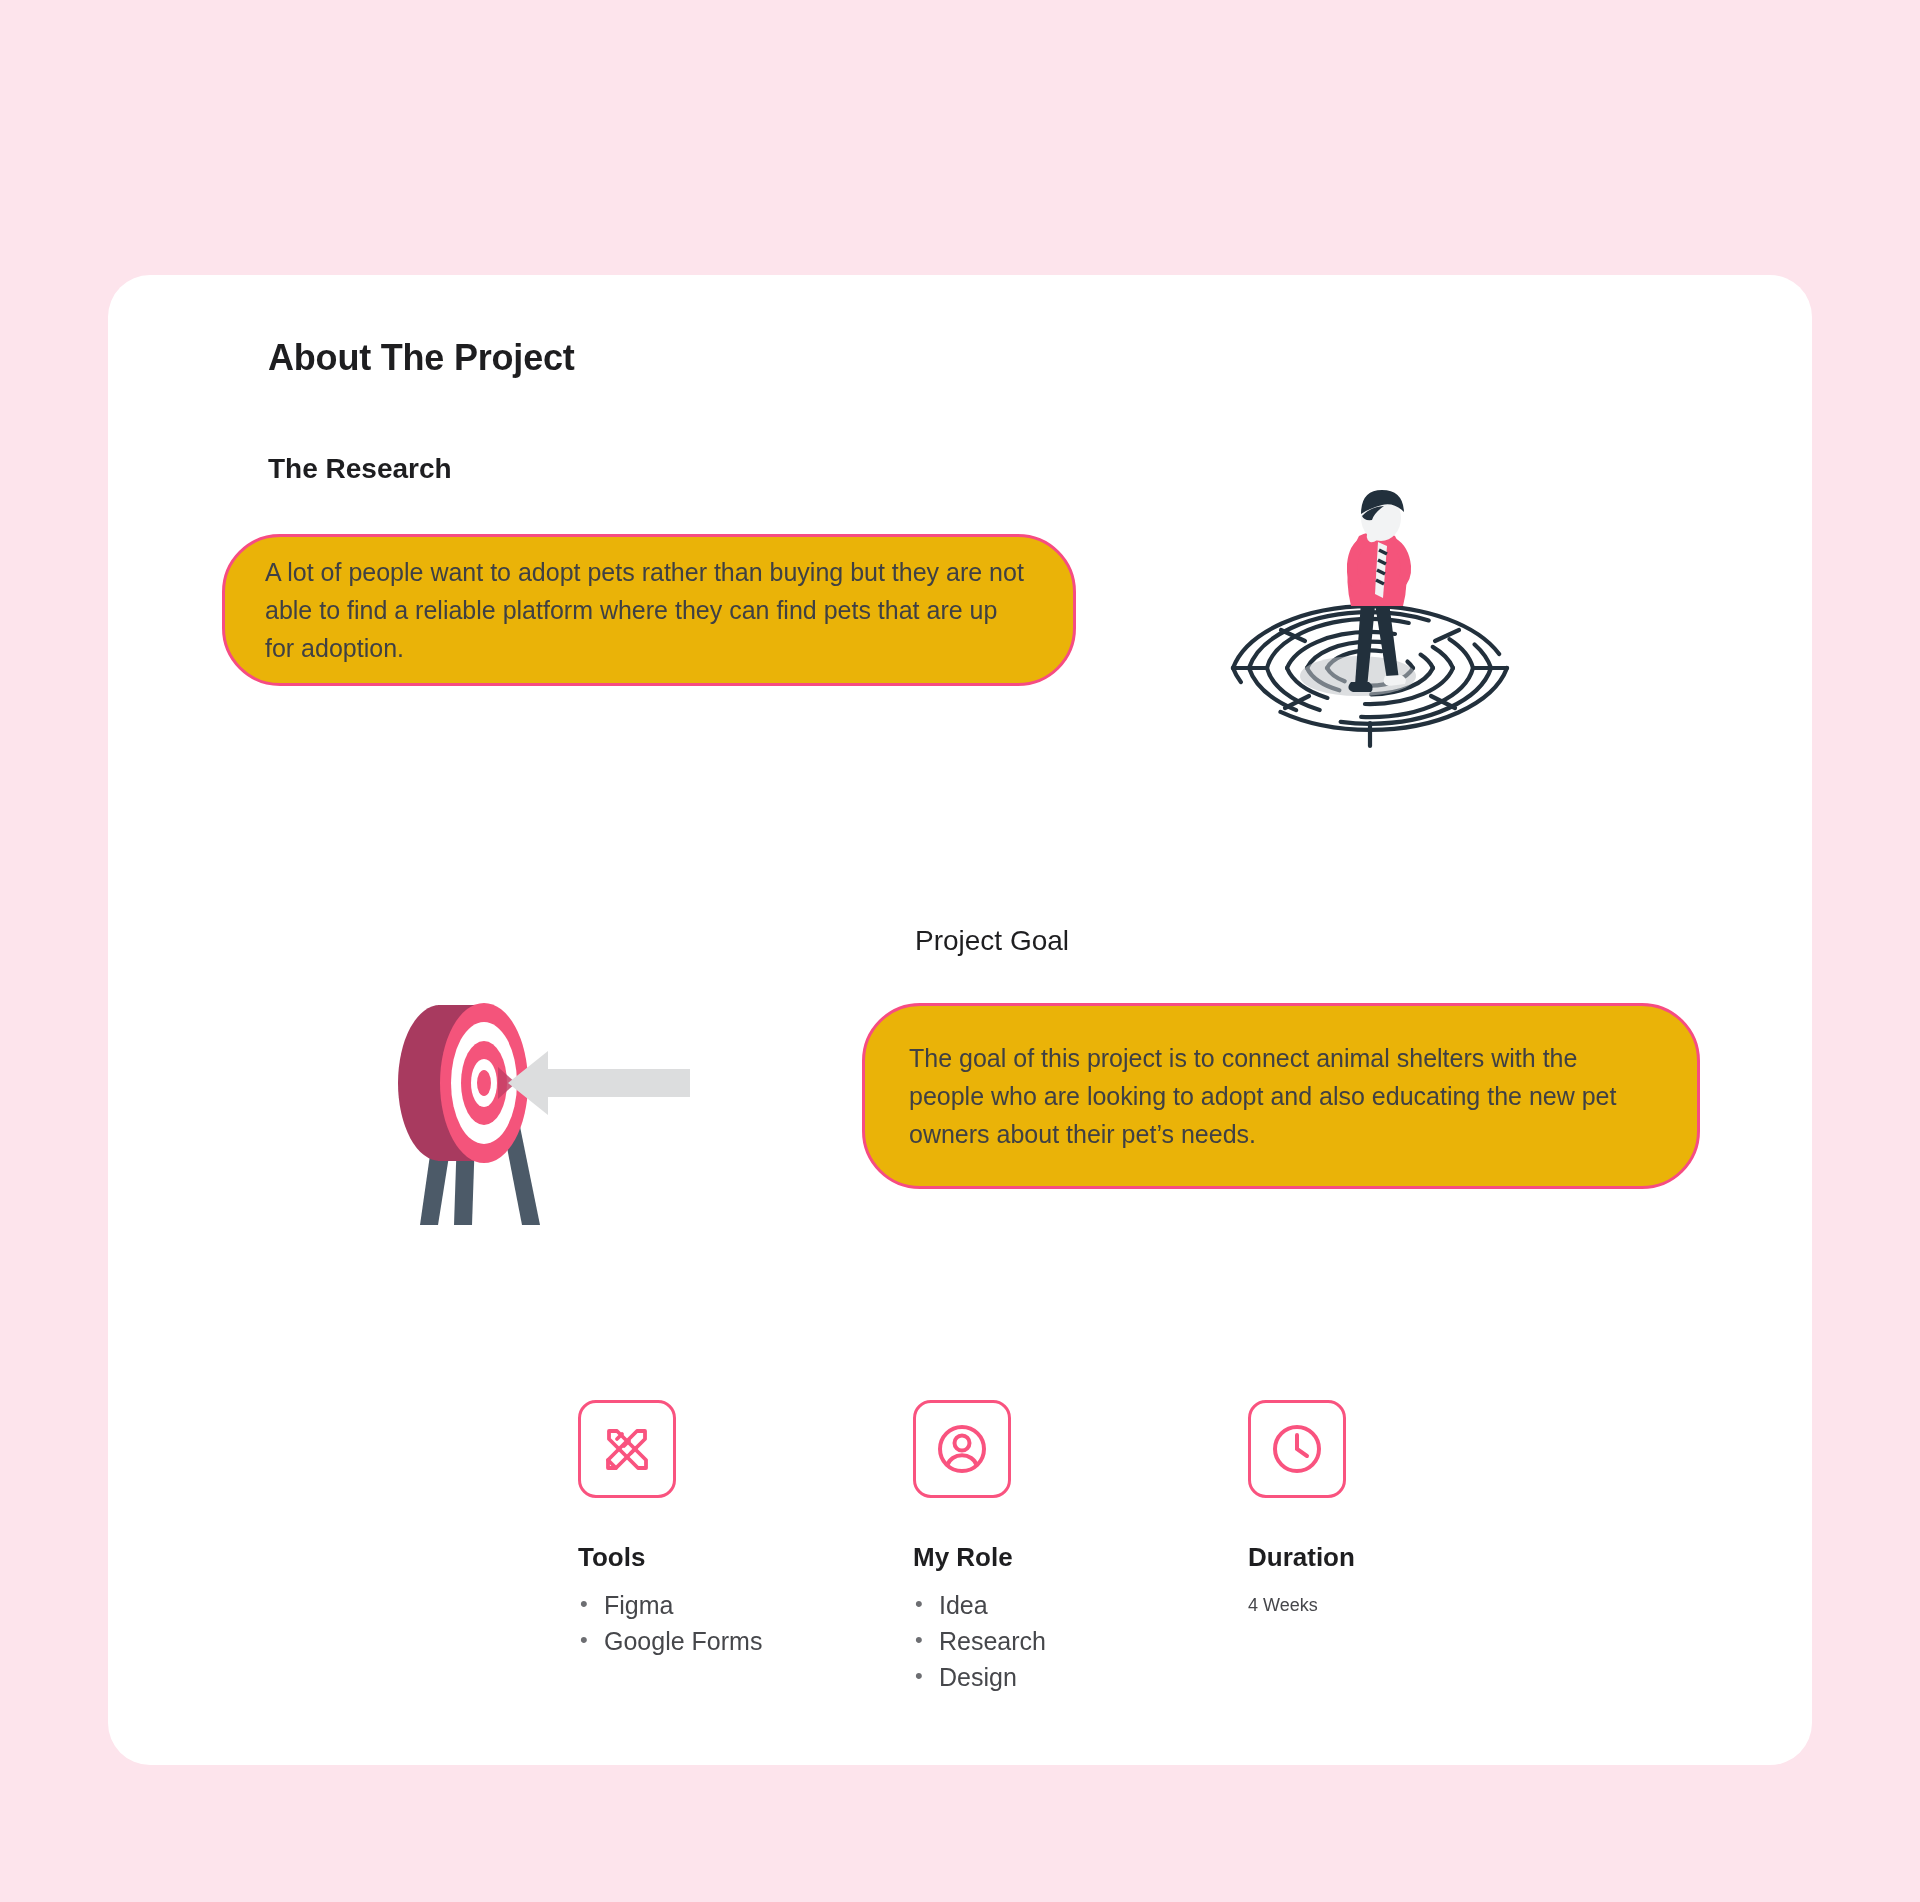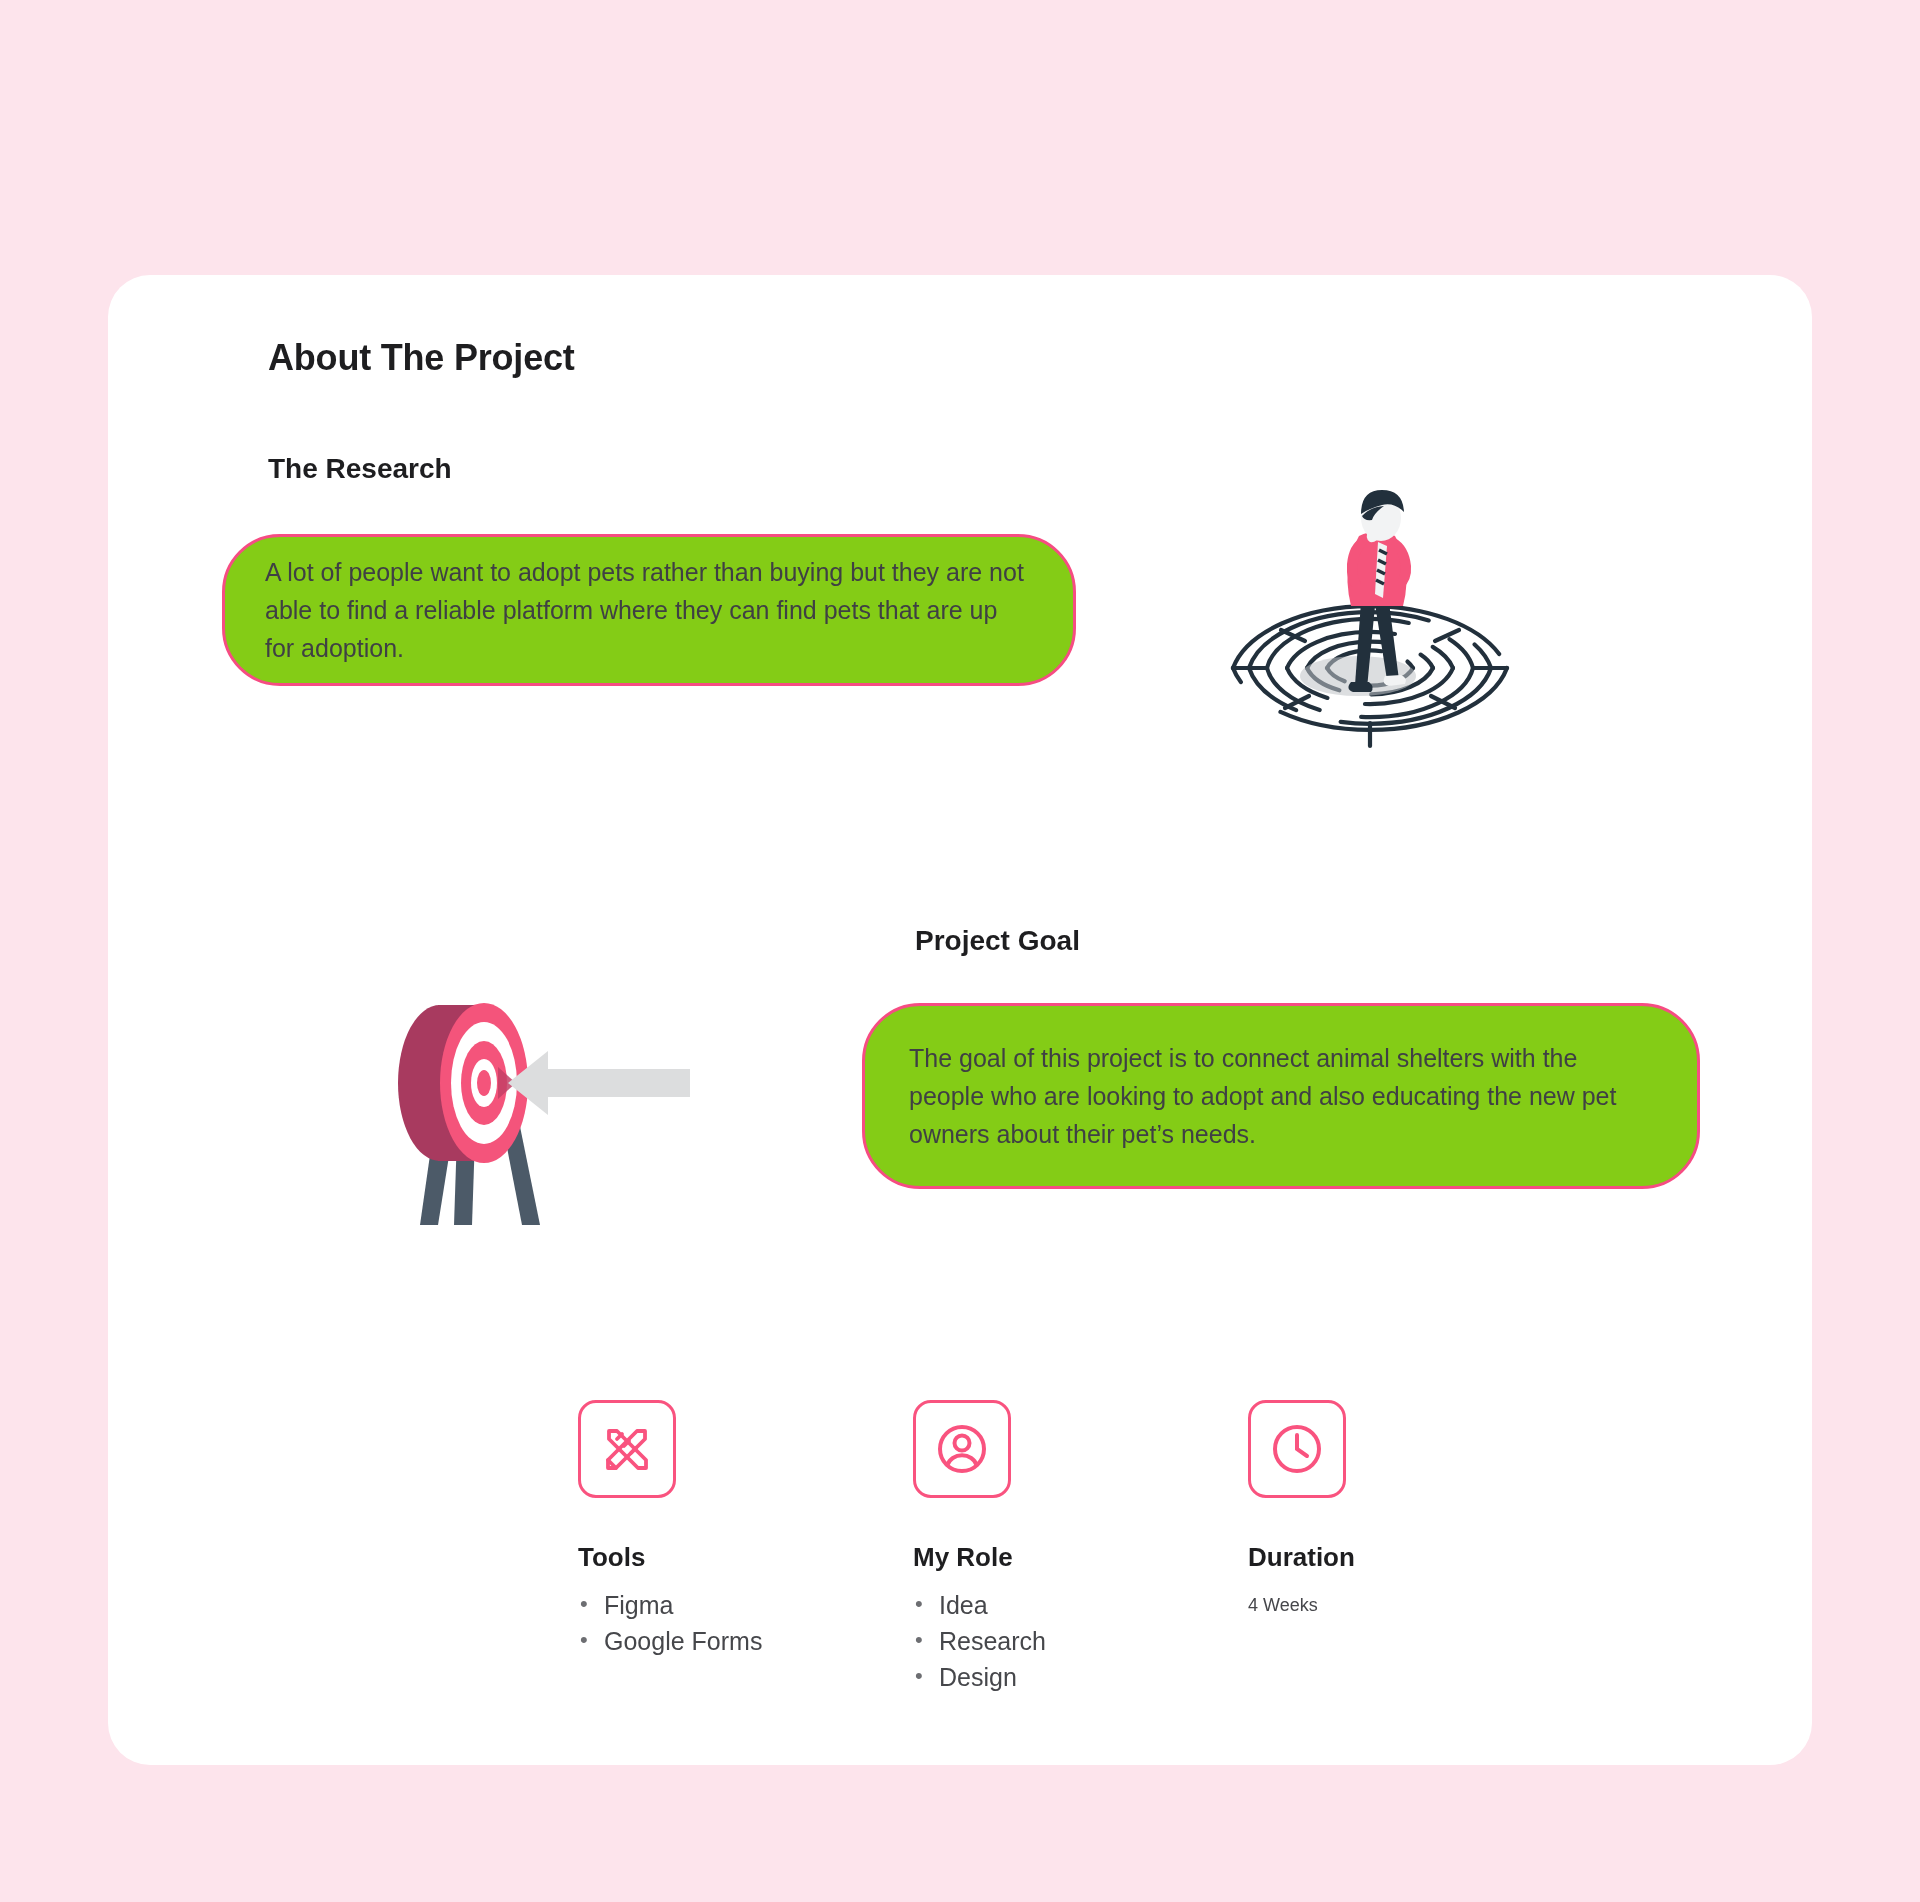--- a/index.html
+++ b/index.html
@@ -50,33 +50,33 @@
     font-size: 28px;
     font-weight: bold;
     color: #1E1E20;
     white-space: nowrap;
   }
   .h-sub-goal {
     position: absolute;
     left: 915px;
     top: 925px;
     font-size: 28px;
-    font-weight: bold;
+    font-weight: normal;
     color: #1E1E20;
     white-space: nowrap;
     text-align: center;
   }
 
   
   .callout {
     position: absolute;
     box-sizing: border-box;
     border: 3px solid #F64C83;
     border-radius: 58px;
-    background: #84cc16;
+    background: #eab308;
     display: flex;
     align-items: center;
   }
   .callout p {
     margin: 0;
     font-size: 25px;
     line-height: 38px;
     color: #3F4044;
   }
   #problem-callout {

